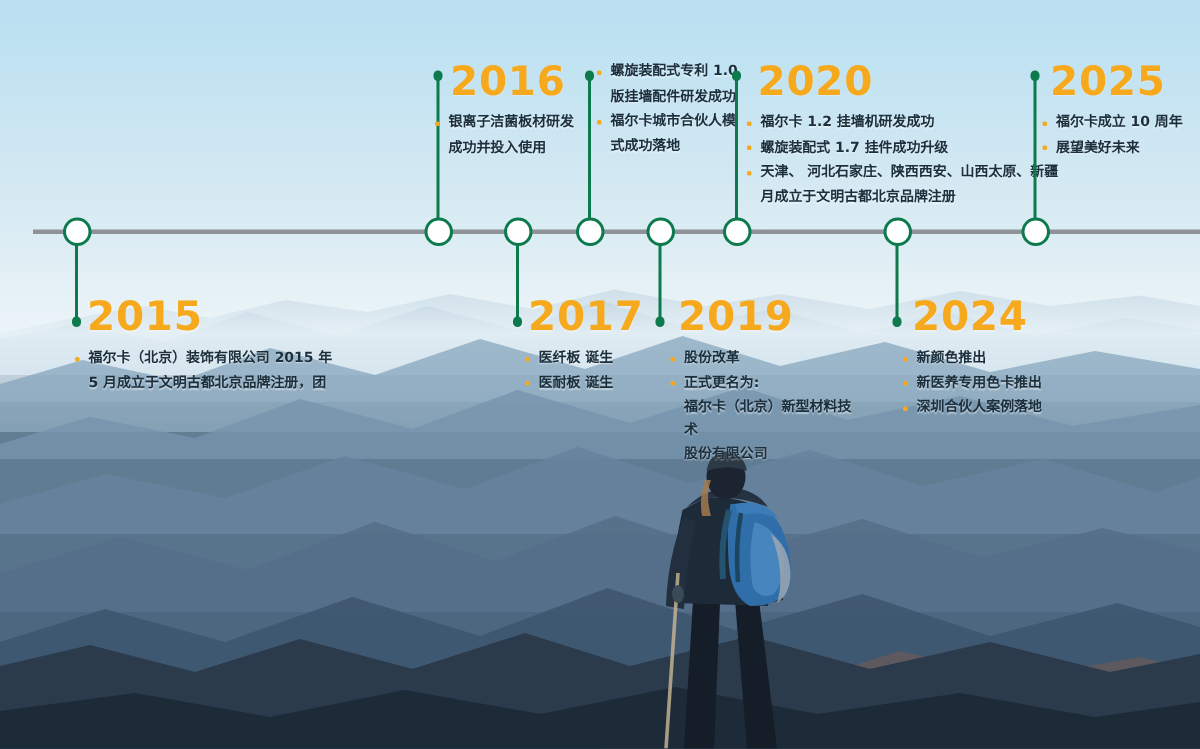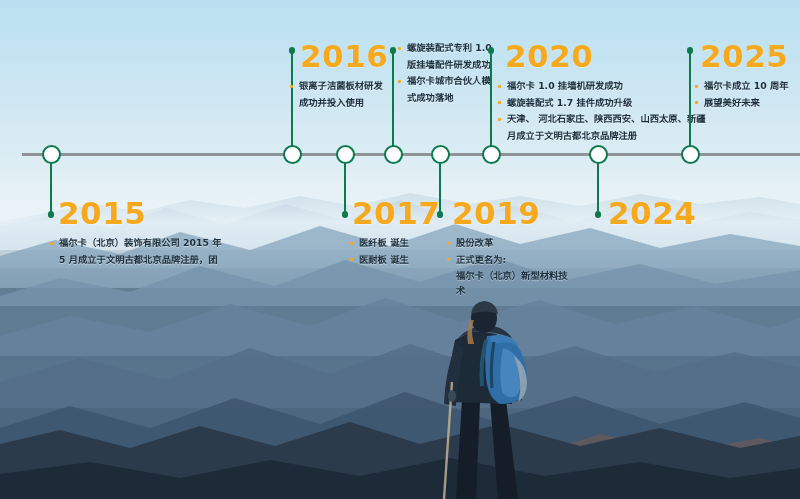--- a/index.html
+++ b/index.html
@@ -48,21 +48,21 @@
   .stem.down{}
   .dot{
     position:absolute;width:6.5px;height:6.5px;margin-left:-3.25px;
     border-radius:50%;background:#0c7a4d;
   }
 
   
   .block{position:absolute;}
   .year{
     font-family:"DejaVu Sans","Liberation Sans",sans-serif;
-    font-size:31px;font-weight:700;color:#f7a91e;
+    font-size:27px;font-weight:700;color:#f7a91e;
     letter-spacing:.5px;line-height:1;margin:0 0 7px 0;
     text-shadow:0 1px 1px rgba(255,255,255,.35);
   }
   ul.items{list-style:none;margin:0;padding:0;}
   ul.items li{
     position:relative;padding-left:9px;margin-bottom:2px;
     font-size:9.3px;line-height:14.5px;color:#1c2f3c;
     font-family:"DejaVu Sans","Liberation Sans",sans-serif;
     text-shadow:0 1px 1px rgba(255,255,255,.5);
     font-weight:bold;
@@ -230,39 +230,45 @@
       </div>
       <div class="stem down" style="left: 440px; top: 154px; height: 61px;"></div>
       <div class="dot" style="left: 440px; top: 211px;"></div>
       <div class="node" style="left: 440px;"></div>
       <div class="block below" style="left: 447px; top: 198px; width: 122px;">
         <div class="year" style="margin-left: 5px;">2019</div>
         <ul class="items" style="margin-left: 0px;">
           <li>股份改革</li>
           <li>正式更名为:</li>
           <li class="nobullet">福尔卡（北京）新型材料技术</li>
+          <li class="nobullet">股份有限公司</li>
         </ul>
       </div>
       <div class="stem up" style="left: 491px; top: 50px; height: 104px;"></div>
       <div class="dot" style="left: 491px; top: 47px;"></div>
       <div class="node" style="left: 491px;"></div>
       <div class="block above" style="left: 498px; top: 41px; width: 217px;">
         <div class="year" style="margin-left: 7px;">2020</div>
         <ul class="items" style="margin-left: 0px;">
-          <li>福尔卡 1.0 挂墙机研发成功</li>
+          <li>福尔卡 1.2 挂墙机研发成功</li>
           <li>螺旋装配式 1.7 挂件成功升级</li>
           <li>天津、 河北石家庄、陕西西安、山西太原、新疆</li>
           <li class="nobullet">月成立于文明古都北京品牌注册</li>
         </ul>
       </div>
       <div class="stem down" style="left: 598px; top: 154px; height: 61px;"></div>
       <div class="dot" style="left: 598px; top: 211px;"></div>
       <div class="node" style="left: 598px;"></div>
       <div class="block below" style="left: 602px; top: 198px; width: 162px;">
         <div class="year" style="margin-left: 6px;">2024</div>
+        <ul class="items" style="margin-left: 0px;">
+          <li>新颜色推出</li>
+          <li>新医养专用色卡推出</li>
+          <li>深圳合伙人案例落地</li>
+        </ul>
       </div>
       <div class="stem up" style="left: 690px; top: 50px; height: 104px;"></div>
       <div class="dot" style="left: 690px; top: 47px;"></div>
       <div class="node" style="left: 690px;"></div>
       <div class="block above" style="left: 695px; top: 41px; width: 116px;">
         <div class="year" style="margin-left: 5px;">2025</div>
         <ul class="items" style="margin-left: 0px;">
           <li>福尔卡成立 10 周年</li>
           <li>展望美好未来</li>
         </ul>

